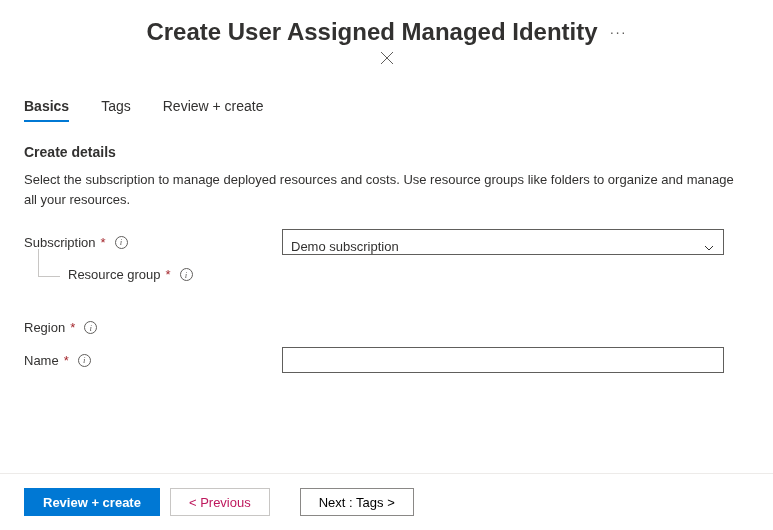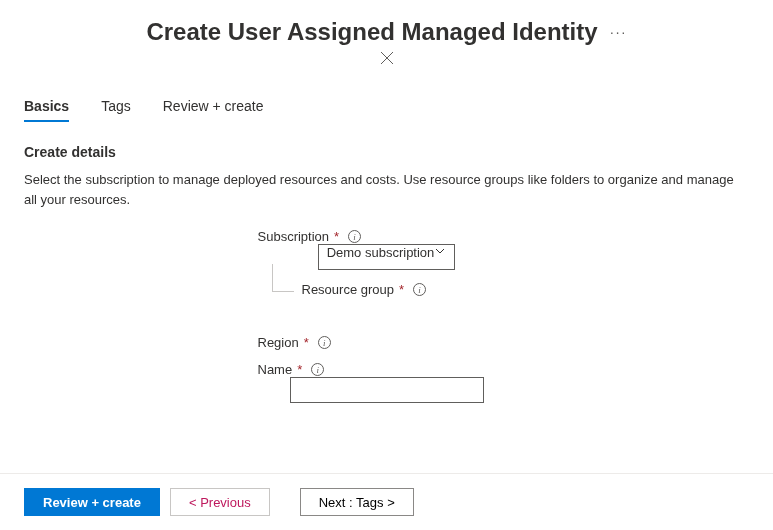--- a/index.html
+++ b/index.html
@@ -67,21 +67,20 @@
     }
     .section-desc {
       color: #323130;
       line-height: 1.5;
       margin-bottom: 20px;
     }
     .form-row {
       display: flex;
       align-items: center;
       margin-bottom: 12px;
-      flex-direction: column;
     }
     .label-col {
       width: 258px;
       display: flex;
       align-items: center;
       gap: 3px;
     }
     .label-col.indented {
       padding-left: 44px;
       position: relative;
@@ -118,21 +117,21 @@
       flex: 1;
       max-width: 442px;
     }
     .select-box, .text-input {
       width: 100%;
       height: 26px;
       border: 1px solid #605e5c;
       background: #fff;
       padding: 0 8px;
       display: flex;
-      align-items: flex-start;
+      align-items: flex-end;
       justify-content: space-between;
       cursor: pointer;
       font-size: 13px;
       font-family: inherit;
     }
     .text-input {
       cursor: text;
     }
     .chevron {
       color: #323130;

